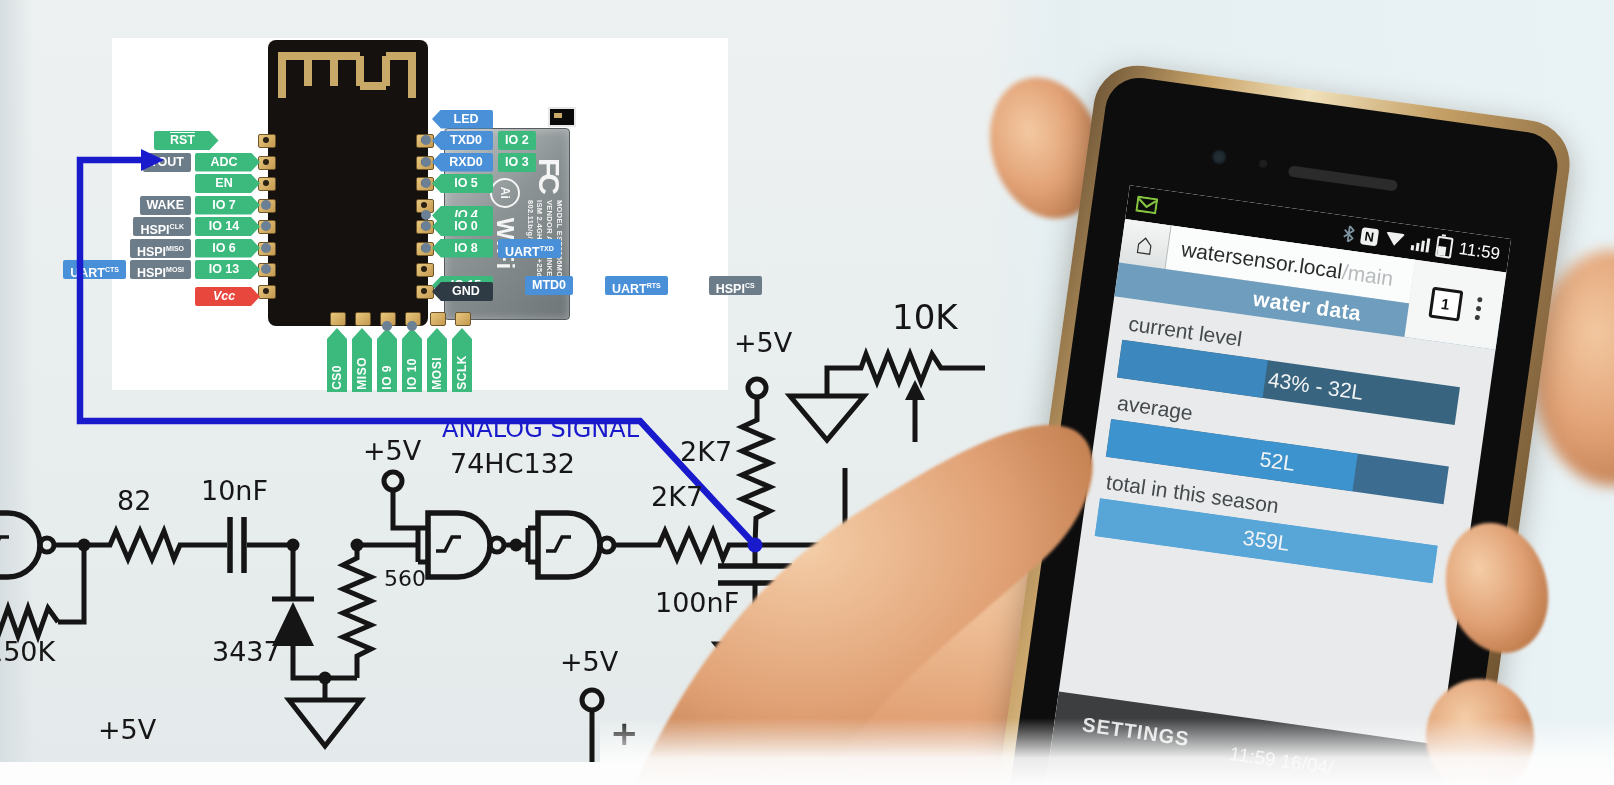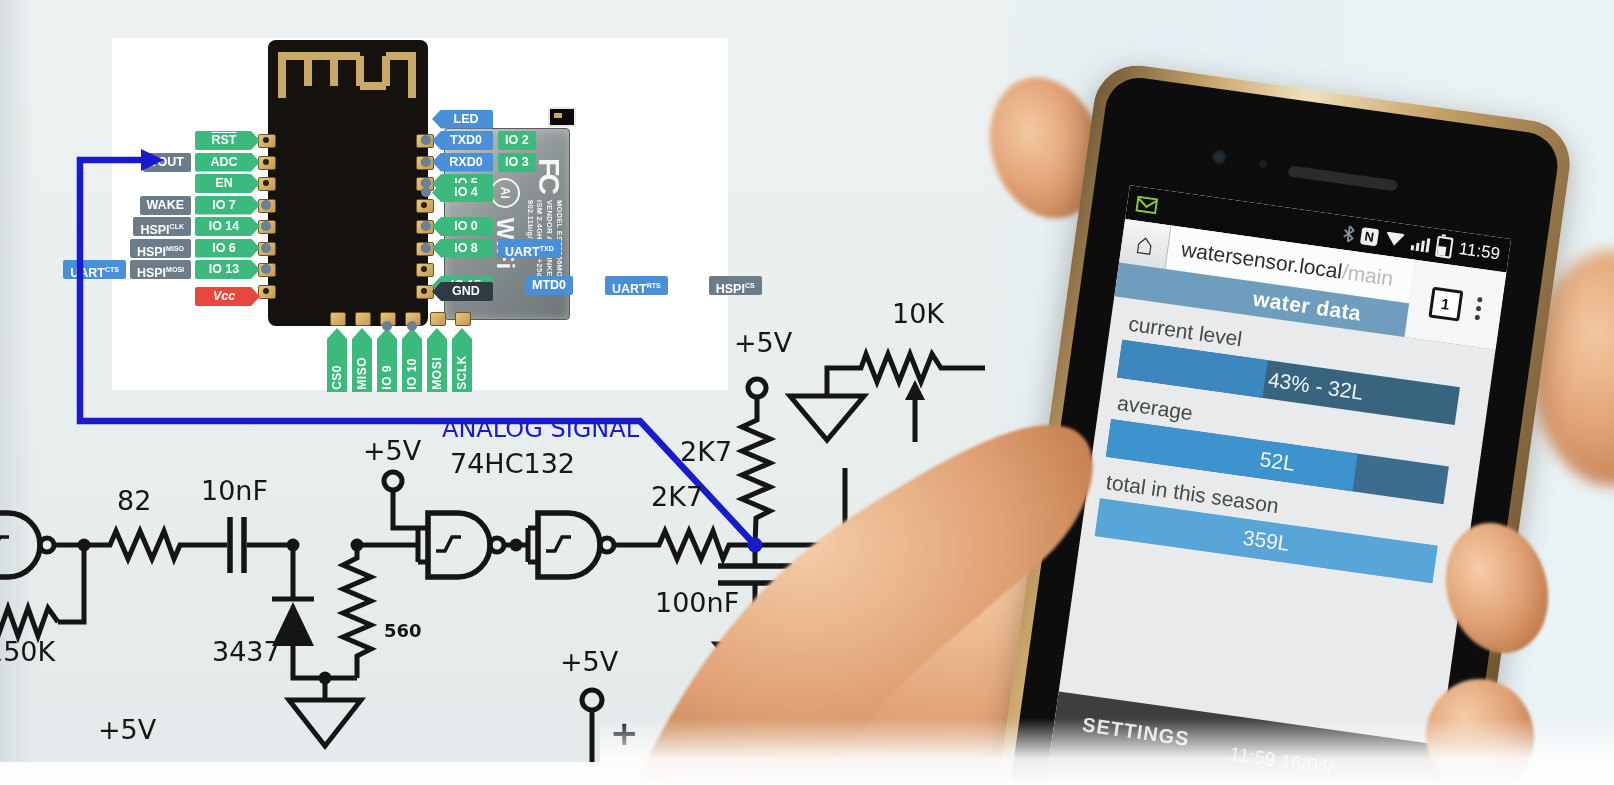--- a/index.html
+++ b/index.html
@@ -191,21 +191,21 @@
           <i></i>
         </span>
         <span class="padb" style="left: 218px; top: 274px;"></span>
         <span class="padb" style="left: 243px; top: 274px;"></span>
         <span class="padb" style="left: 268px; top: 274px;"></span>
         <span class="padb" style="left: 293px; top: 274px;"></span>
         <span class="padb" style="left: 318px; top: 274px;"></span>
         <span class="padb" style="left: 343px; top: 274px;"></span>
       </div>
   <div id="pins-left">
-        <div class="pin-row left" style="top: 93px;">
+        <div class="pin-row left" style="top: 93px; justify-content: center;">
           <span class="pill green tip-r overline">RST</span>
         </div>
         <div class="pin-row left" style="top: 114.5px;">
           <span class="pill gray">TOUT</span>
           <span class="pill green tip-r">ADC</span>
         </div>
         <div class="pin-row left" style="top: 136px;">
           <span class="pill green tip-r">EN</span>
         </div>
         <div class="pin-row left" style="top: 157.5px;">
@@ -244,21 +244,21 @@
         </div>
         <div class="pin-row right" style="top: 114.5px;">
           <span class="pill blue tip-l">RXD0</span>
           <span class="pill green">IO 3</span>
           <span class="pin-dot"></span>
         </div>
         <div class="pin-row right" style="top: 136px;">
           <span class="pill green tip-l">IO 5</span>
           <span class="pin-dot"></span>
         </div>
-        <div class="pin-row right" style="top: 145px;">
+        <div class="pin-row right" style="top: 168px; font-style: italic;">
           <span class="pill green tip-l">IO 4</span>
           <span class="pin-dot"></span>
         </div>
         <div class="pin-row right" style="top: 179px;">
           <span class="pill green tip-l">IO 0</span>
           <span class="pin-dot"></span>
         </div>
         <div class="pin-row right" style="top: 200.5px;">
           <span class="pill green tip-l">IO 8</span>
           <span class="pill blue">UART<sup>TXD</sup></span>
@@ -377,28 +377,28 @@
   </g>
   <g fill="#1a1acd" stroke="none">
     <polygon points="164,160 141,149 141,171"></polygon>
     <circle cx="755" cy="545" r="7.5"></circle>
   </g>
 </svg>
 <div id="schem-labels">
       <div class="slabel" style="left: 117px; top: 487px; font-size: 27px;">82</div>
       <div class="slabel" style="left: 201px; top: 477px; font-size: 27px;">10nF</div>
       <div class="slabel" style="left: 212px; top: 638px; font-size: 27px;">3437</div>
-      <div class="slabel" style="left: 384px; top: 622px; font-size: 18px; font-weight: bold;">560</div>
+      <div class="slabel" style="left: 384px; top: 568px; font-size: 22px;">560</div>
       <div class="slabel" style="left: 363px; top: 437px; font-size: 27px;">+5V</div>
       <div class="slabel" style="left: 450px; top: 450px; font-size: 27px;">74HC132</div>
       <div class="slabel blue" style="left: 442px; top: 417px; font-size: 24px;">ANALOG SIGNAL</div>
       <div class="slabel" style="left: 680px; top: 438px; font-size: 27px;">2K7</div>
       <div class="slabel" style="left: 651px; top: 483px; font-size: 27px;">2K7</div>
       <div class="slabel" style="left: 734px; top: 329px; font-size: 27px;">+5V</div>
-      <div class="slabel" style="left: 892px; top: 300px; font-size: 27px;">10K</div>
+      <div class="slabel" style="left: 892px; top: 300px; font-size: 34px;">10K</div>
       <div class="slabel" style="left: 655px; top: 589px; font-size: 27px;">100nF</div>
       <div class="slabel" style="left: -14px; top: 638px; font-size: 27px;">150K</div>
       <div class="slabel" style="left: 98px; top: 716px; font-size: 27px;">+5V</div>
       <div class="slabel" style="left: 560px; top: 648px; font-size: 27px;">+5V</div>
       <div class="slabel b" style="left: 610px; top: 716px; font-size: 34px;">+</div>
     </div>
 
 <div id="photo-tint"></div>
 
 <svg class="handsvg" id="hand-back-svg" width="1614" height="785" viewBox="0 0 1614 785">

